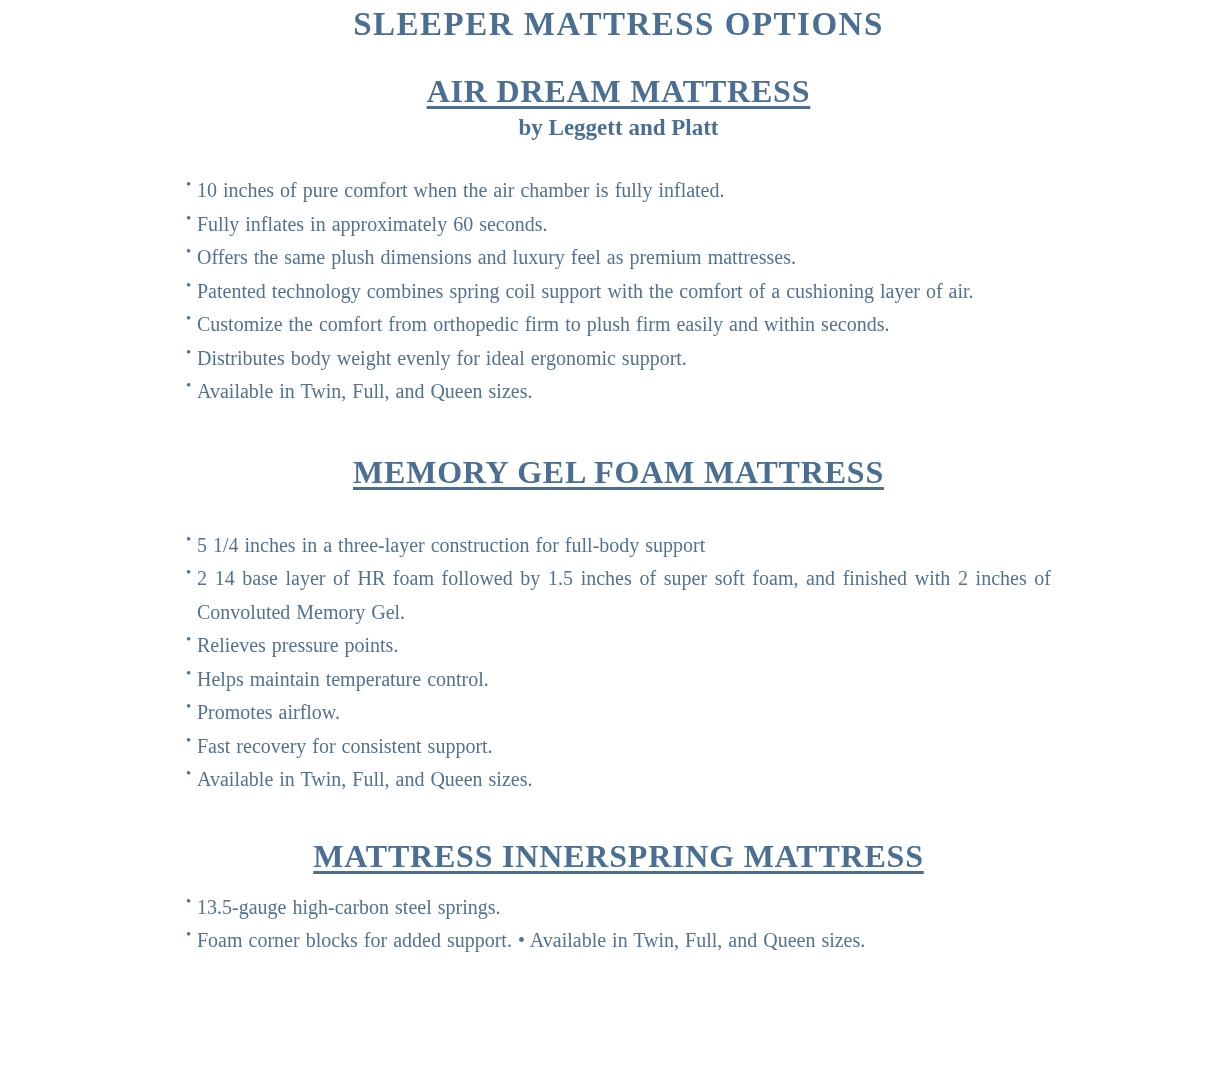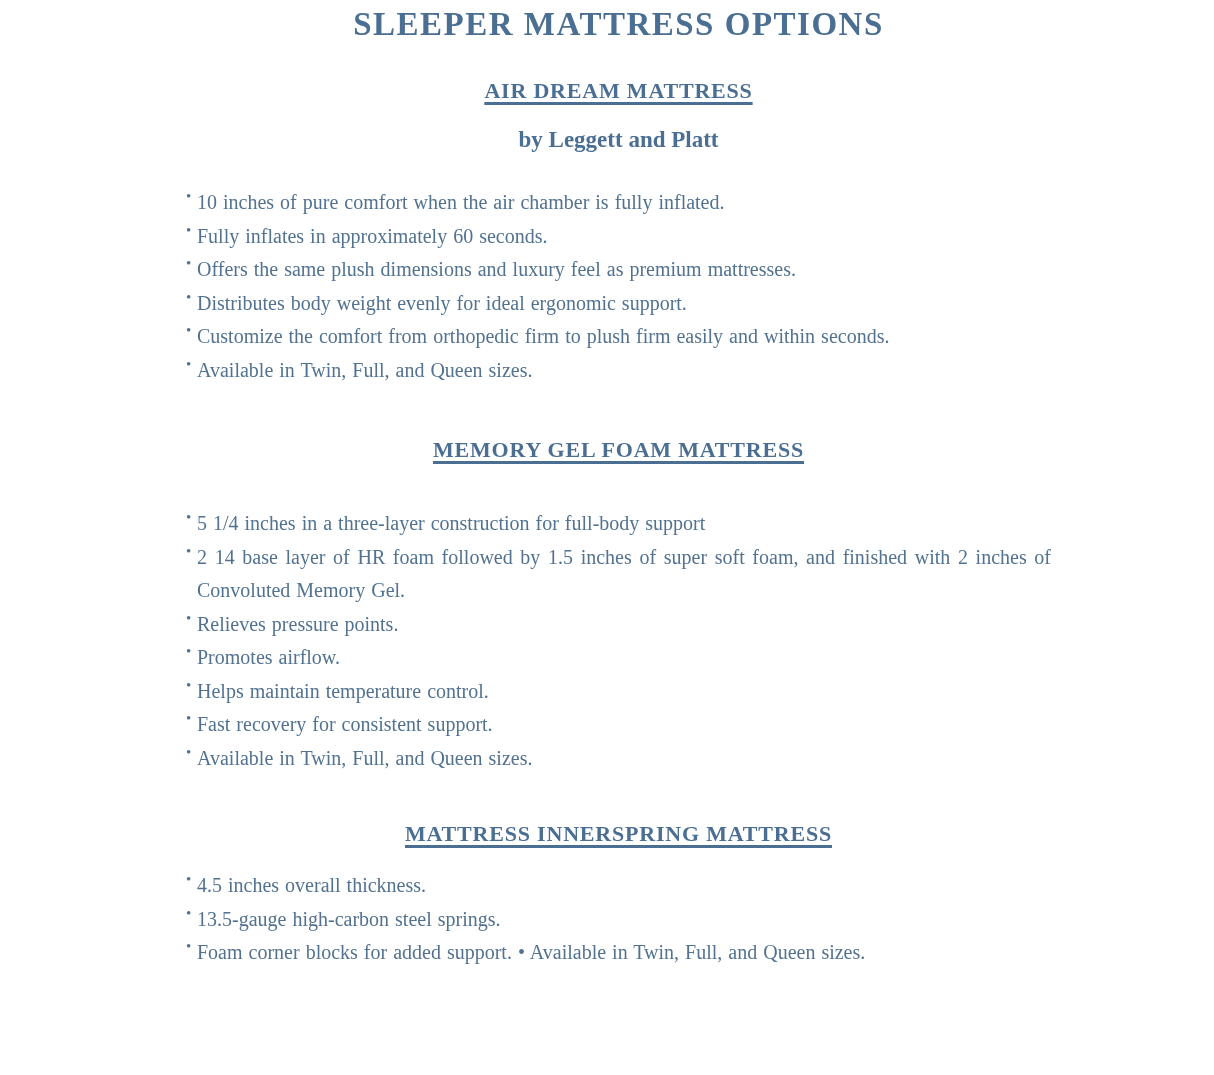--- a/index.html
+++ b/index.html
@@ -21,22 +21,22 @@
     margin: 0;
     font-size: 33px;
     line-height: 40px;
     font-weight: bold;
     letter-spacing: 1.5px;
     text-align: center;
     color: var(--heading, #4b6e93);
   }
   section { margin: 0; padding: 0; }
   .section-heading {
-    margin: 16px;
-    font-size: 22px;
+    margin: 4px;
+    font-size: 32px;
     line-height: 34px;
     font-weight: bold;
     letter-spacing: 0.8px;
     text-align: center;
     color: var(--heading, #4b6e93);
     text-decoration: underline;
     text-decoration-thickness: 2.5px;
     text-underline-offset: 4px;
   }
   .section-subheading {
@@ -85,41 +85,41 @@
 
   <h1 class="doc-title">SLEEPER MATTRESS OPTIONS</h1>
 
   <section class="sec-air">
     <h2 class="section-heading">AIR DREAM MATTRESS</h2>
     <h3 class="section-subheading">by Leggett and Platt</h3>
     <ul class="bullet-list">
       <li>10 inches of pure comfort when the air chamber is fully inflated.</li>
       <li>Fully inflates in approximately 60 seconds.</li>
       <li>Offers the same plush dimensions and luxury feel as premium mattresses.</li>
+      <li>Patented technology combines spring coil support with the comfort of a cushioning layer of air.</li>
+      <li>Customize the comfort from orthopedic firm to plush firm easily and within seconds.</li>
       <li>Distributes body weight evenly for ideal ergonomic support.</li>
-      <li>Customize the comfort from orthopedic firm to plush firm easily and within seconds.</li>
       <li>Available in Twin, Full, and Queen sizes.</li>
     </ul>
   </section>
 
   <section class="sec-memory">
     <h2 class="section-heading">MEMORY GEL FOAM MATTRESS</h2>
     <ul class="bullet-list">
       <li>5 1/4 inches in a three-layer construction for full-body support</li>
       <li>2 14 base layer of HR foam followed by 1.5 inches of super soft foam, and finished with 2 inches of Convoluted Memory Gel.</li>
       <li>Relieves pressure points.</li>
+      <li>Helps maintain temperature control.</li>
       <li>Promotes airflow.</li>
-      <li>Helps maintain temperature control.</li>
       <li>Fast recovery for consistent support.</li>
       <li>Available in Twin, Full, and Queen sizes.</li>
     </ul>
   </section>
 
   <section class="sec-premier">
     <h2 class="section-heading">MATTRESS INNERSPRING MATTRESS</h2>
     <ul class="bullet-list">
-      <li>4.5 inches overall thickness.</li>
       <li>13.5-gauge high-carbon steel springs.</li>
       <li>Foam corner blocks for added support. • Available in Twin, Full, and Queen sizes.</li>
     </ul>
   </section>
 
 </div>
 
 </body></html>

